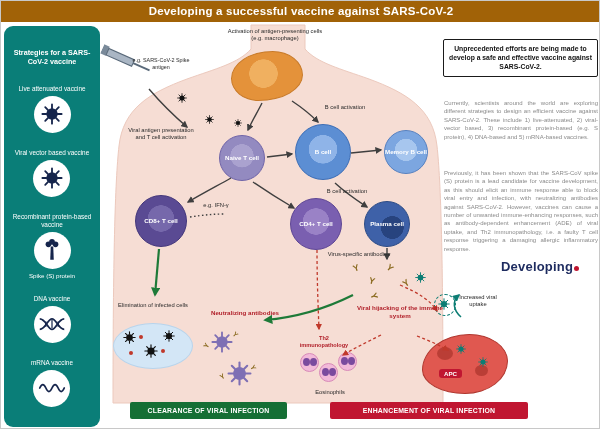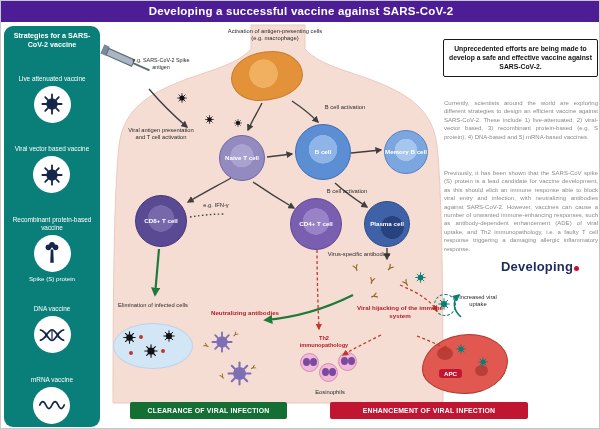--- a/index.html
+++ b/index.html
@@ -1,25 +1,25 @@
 <!DOCTYPE html>
 <html><head>
 <meta charset="utf-8">
 <style>
   html,body{margin:0;padding:0;background:#fff;}
   .stage{position:relative;width:600px;height:429px;background:#fff;overflow:hidden;
          font-family:"Liberation Sans",sans-serif;border:1px solid #c8c8c8;box-sizing:border-box;}
 
   
-  .hdr{position:absolute;left:0;top:0;width:600px;height:21px;background:#4c1d95;z-index:6;}
+  .hdr{position:absolute;left:0;top:0;width:600px;height:21px;background:#a16207;z-index:6;}
   .hdr span{display:block;text-align:center;color:#fff;font-weight:bold;font-size:11.5px;line-height:21px;letter-spacing:.2px;}
 
   
   .sidebar{position:absolute;left:3px;top:25px;width:96px;height:401px;background:#0a7e78;border-radius:9px;
-           z-index:5;display:flex;flex-direction:column;align-items:center;padding:3px 3px;box-sizing:border-box;
+           z-index:5;display:flex;flex-direction:column;align-items:center;padding:20px 3px;box-sizing:border-box;
            justify-content:space-between;}
   .sb-title{color:#fff;font-weight:bold;font-size:7.2px;text-align:center;line-height:1.3;padding:2px 4px;}
   .sb-item{display:flex;flex-direction:column;align-items:center;gap:3px;}
   .sb-label{color:#fff;font-size:6.4px;text-align:center;line-height:1.25;max-width:86px;}
   .sb-sub{color:#fff;font-size:6.2px;text-align:center;}
   .sb-circle{width:37px;height:37px;border-radius:50%;background:#fff;display:flex;align-items:center;justify-content:center;}
   .ic{display:block;}
 
   
   .bodysvg{position:absolute;left:0;top:0;z-index:1;}

